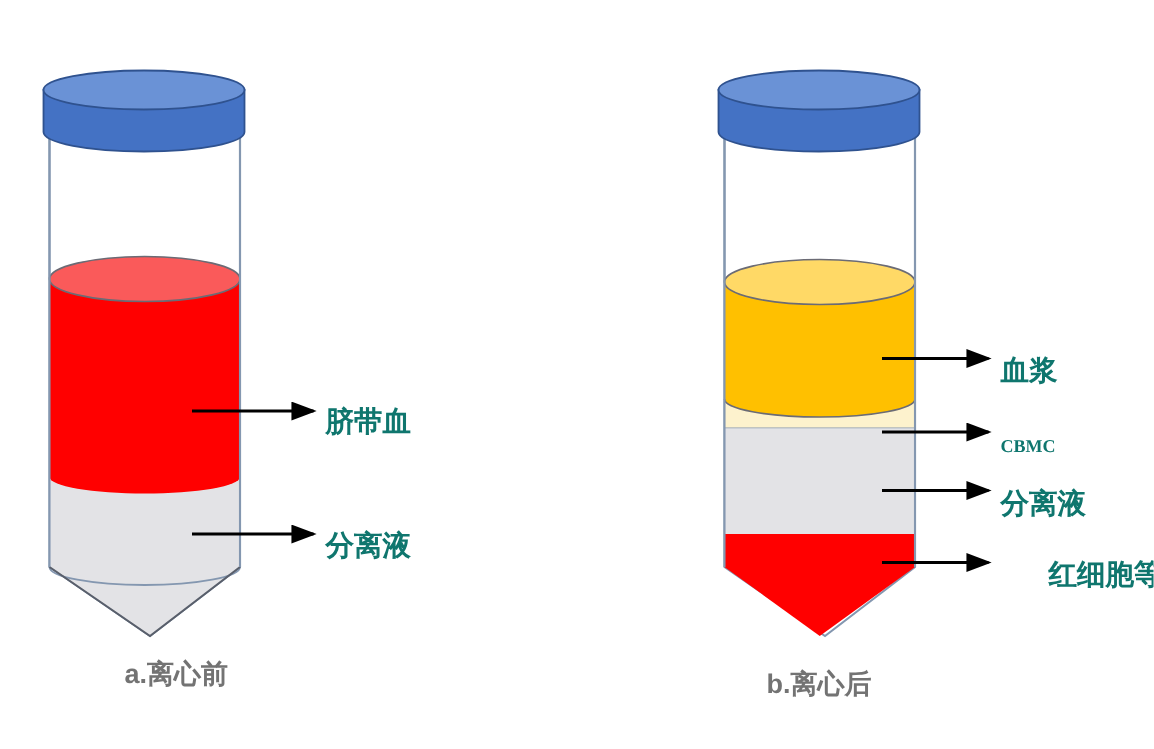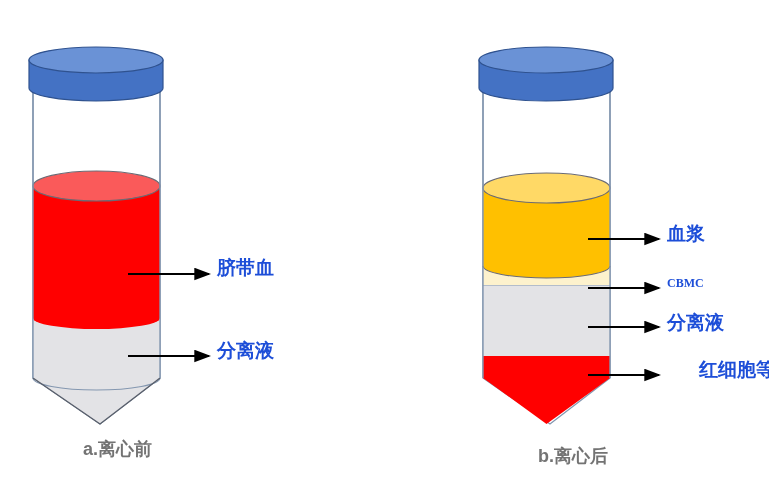--- a/index.html
+++ b/index.html
@@ -25,43 +25,44 @@
     left: 0;
     top: 0;
     width: 769px;
     height: 499px;
   }
   .label-text {
     position: absolute;
     font-family: "Liberation Sans", "DejaVu Sans", sans-serif;
     font-size: 19px;
     font-weight: 700;
-    color: #1d4ed8;
+    color: #0f766e;
     white-space: nowrap;
     line-height: 1;
+    margin-top: 14px;
   }
   .caption-text {
     position: absolute;
     font-family: "Liberation Sans", "DejaVu Sans", sans-serif;
     font-size: 18px;
     font-weight: 700;
     color: #737373;
     white-space: nowrap;
     line-height: 1;
   }
   
   #lbl-cordblood { left: 217px; top: 258px; }
   #lbl-sep-left  { left: 217px; top: 341px; }
   #cap-left      { left: 83px;  top: 440px; }
   
   #lbl-plasma    { left: 667px; top: 224px; }
   #lbl-cbmc      { left: 667px; top: 277px; font-size: 12px; font-family: Liberation Serif, serif; }
   #lbl-sep-right { left: 667px; top: 313px; }
   #lbl-rbc       { left: 699px; top: 360px; }
-  #cap-right     { left: 511px; top: 447px; margin-left: 27px; }
+  #cap-right     { left: 511px; top: 447px; }
 </style>
 </head>
 <body>
 
 <div class="diagram-root">
 
   <svg class="figure" viewBox="0 0 769 499">
     <defs>
       <marker id="arrowhead" markerWidth="8" markerHeight="8" refX="7" refY="3" orient="auto" markerUnits="strokeWidth">
         <path d="M0,0 L8,3 L0,6 z" fill="#000000"></path>

